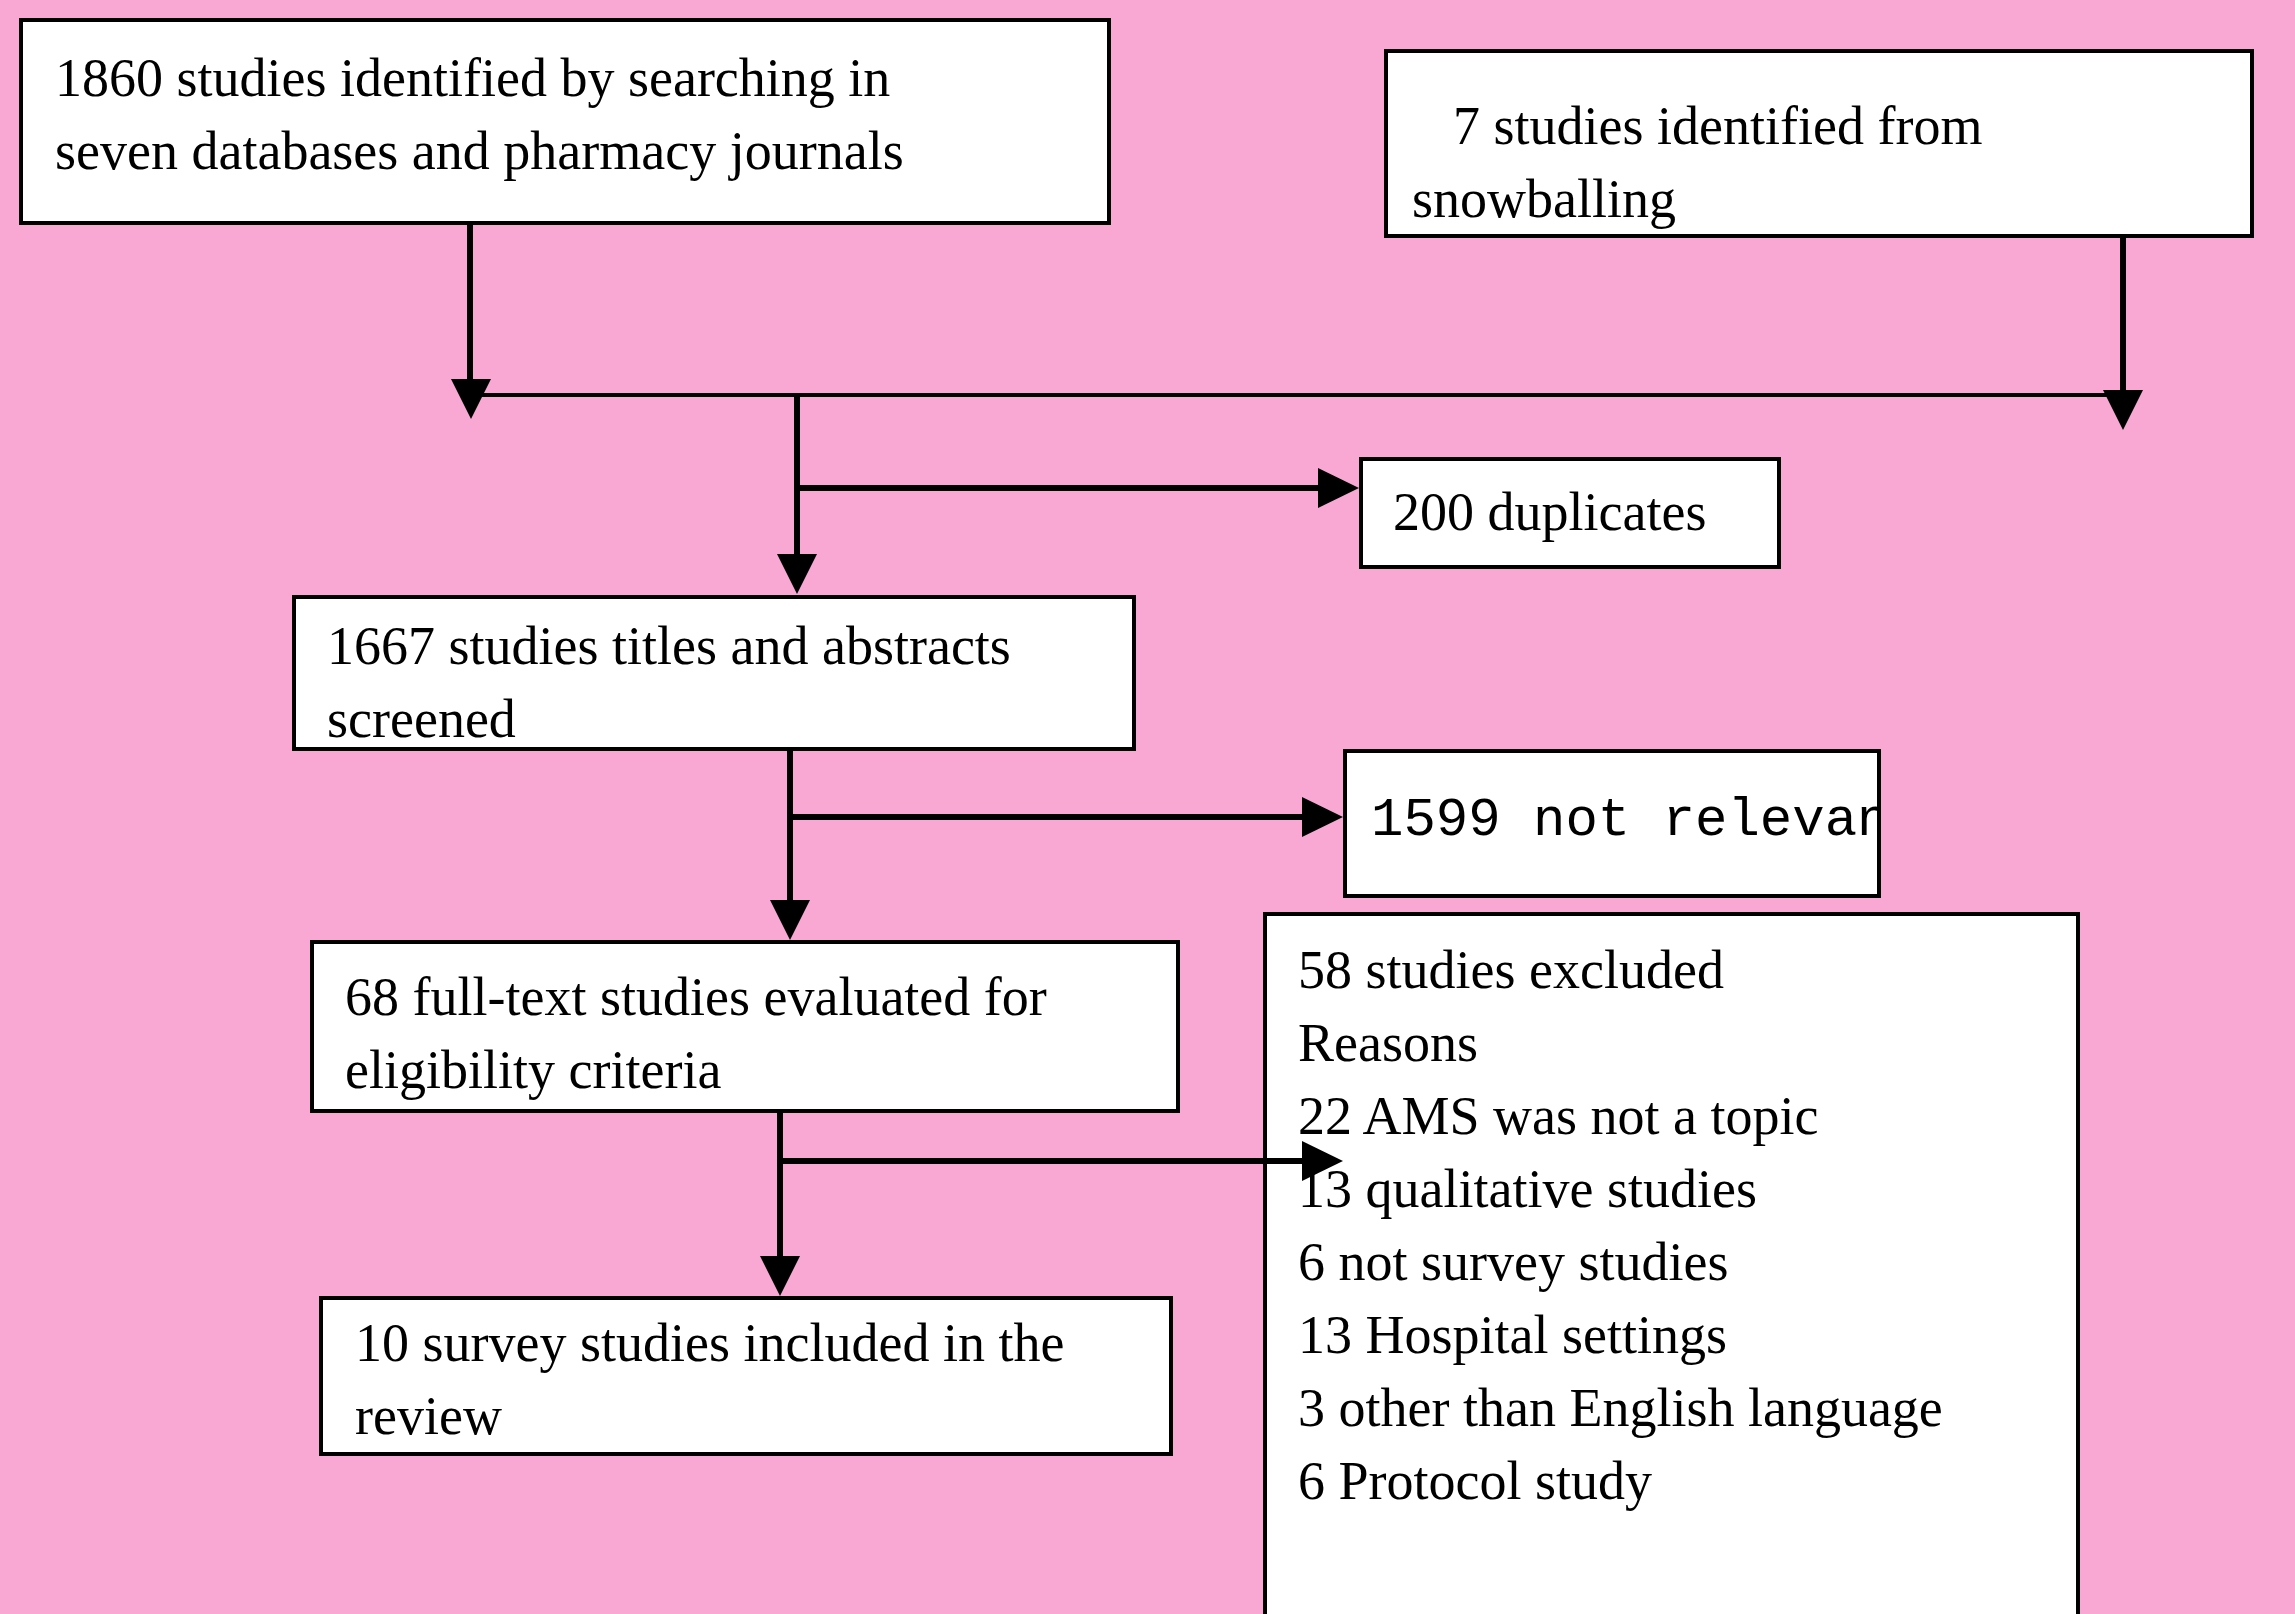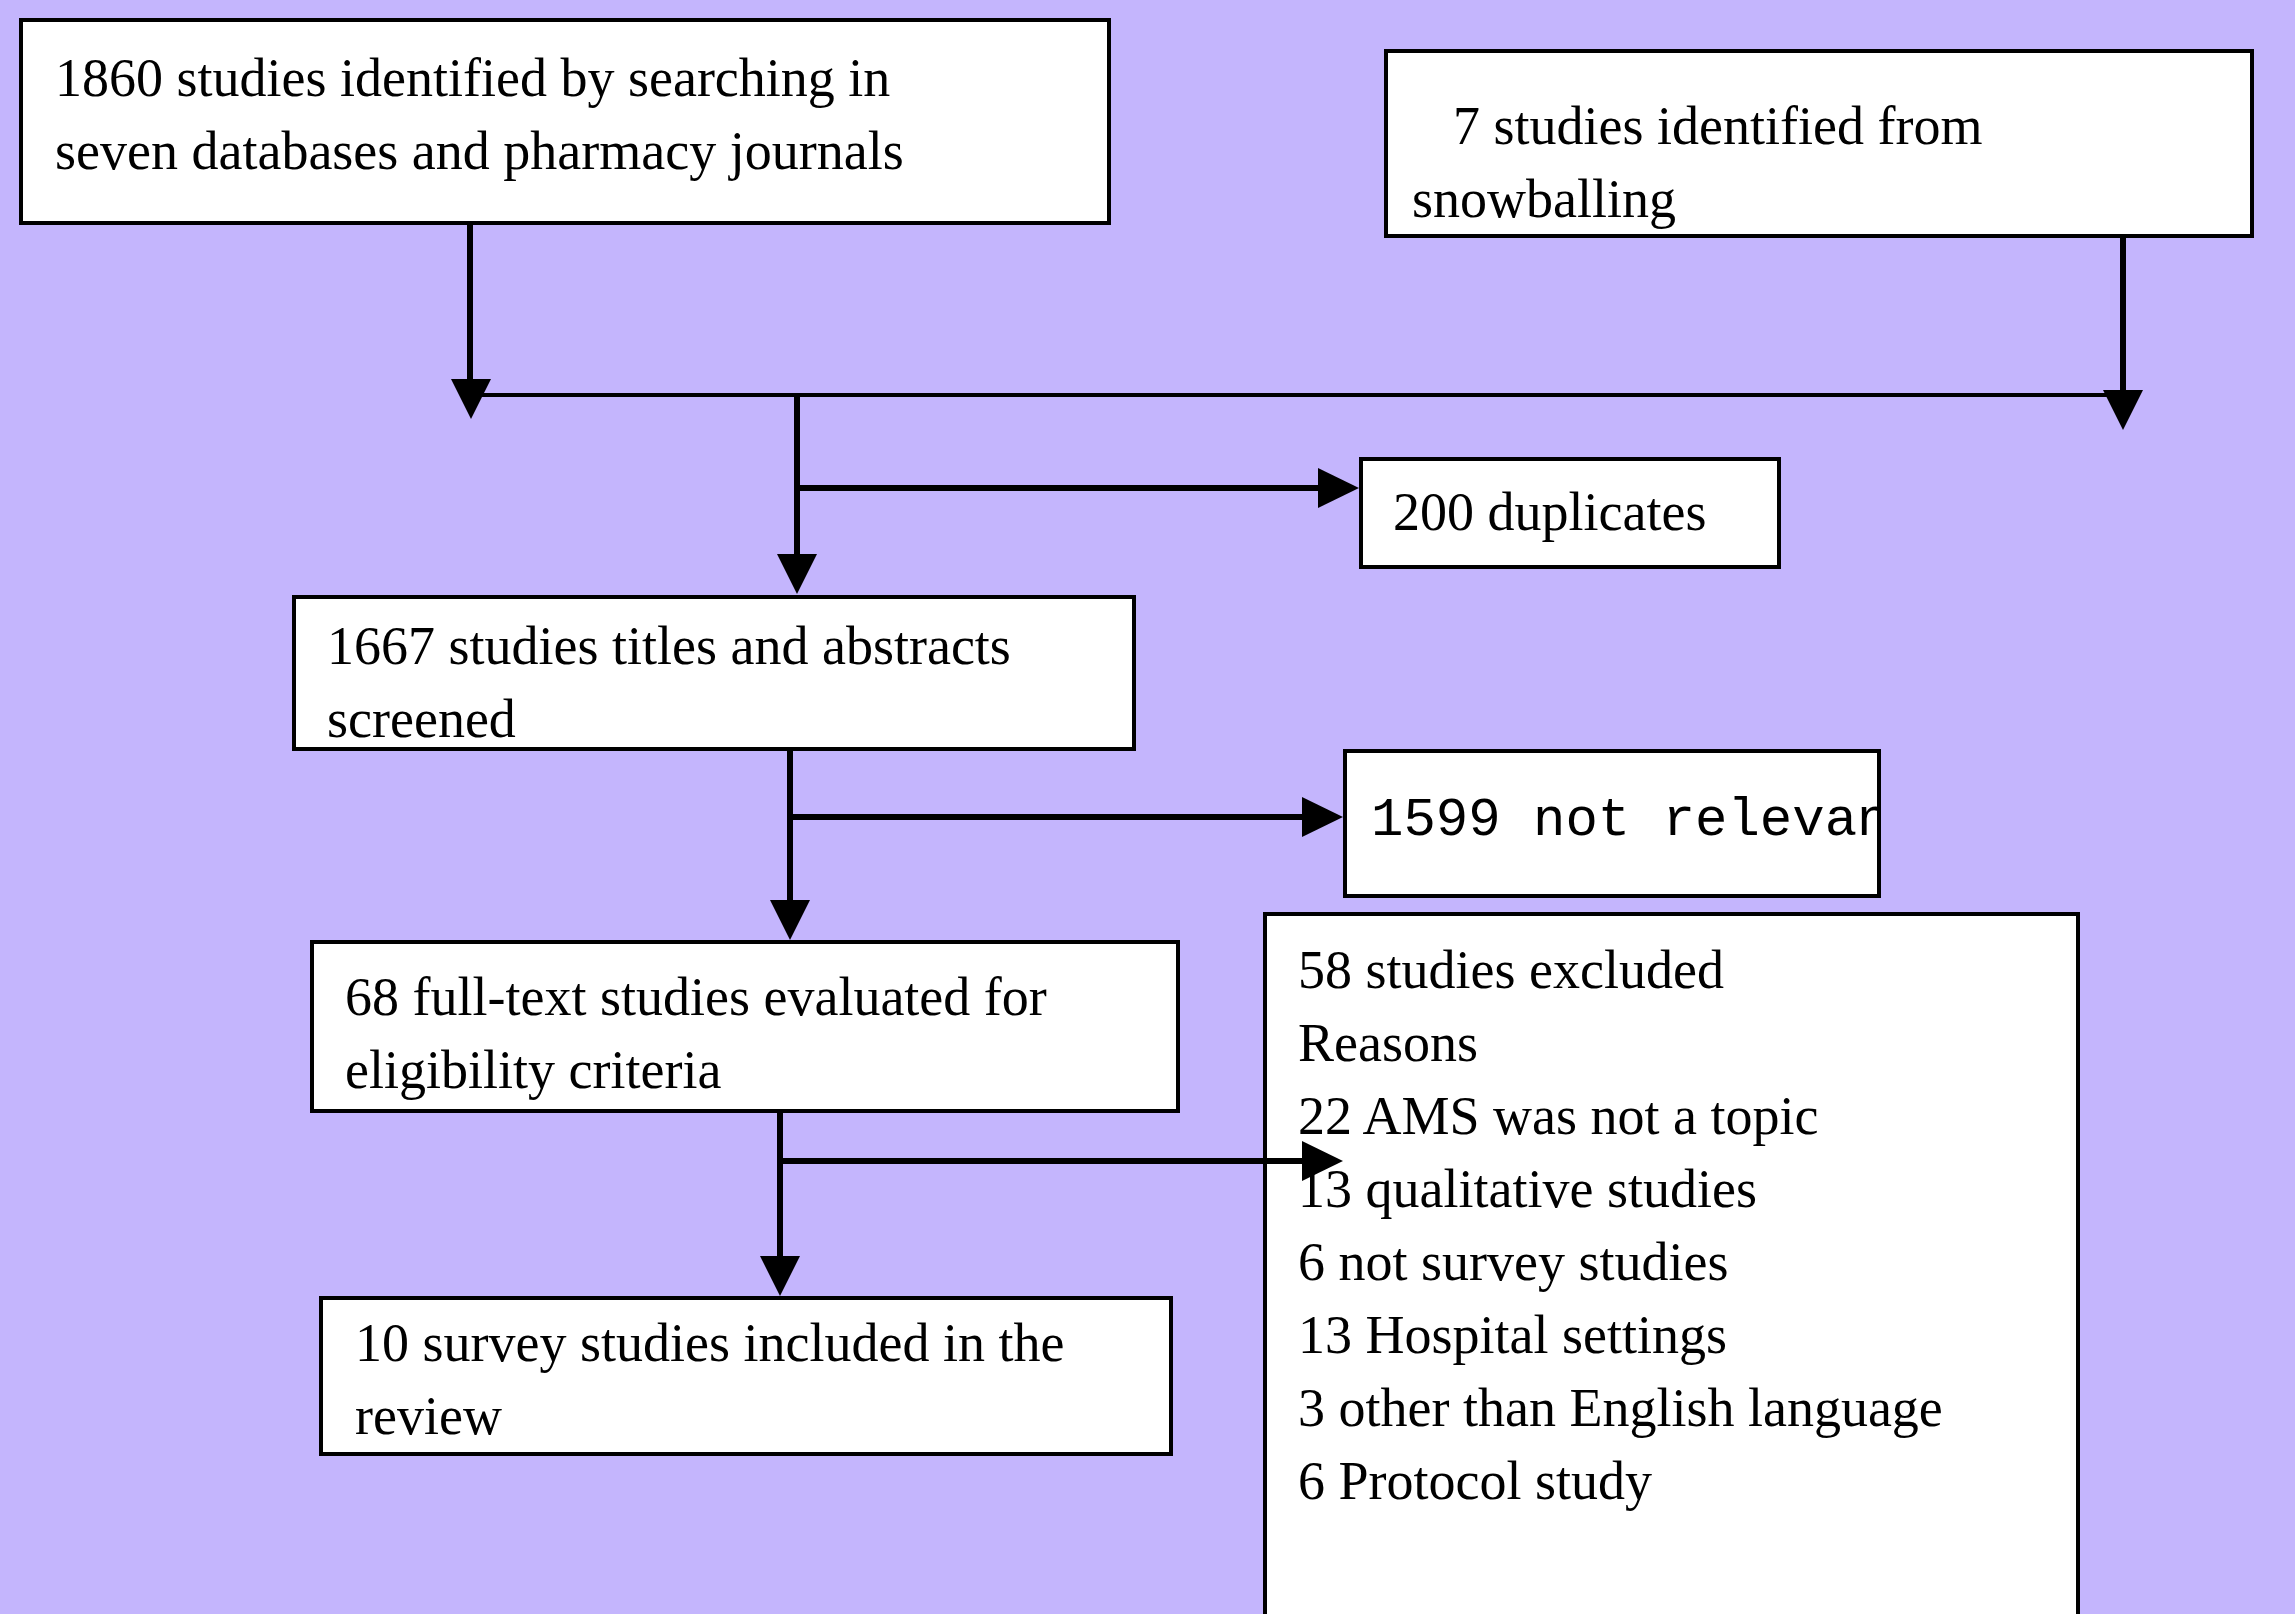--- a/index.html
+++ b/index.html
@@ -4,21 +4,21 @@
 <style>
   html, body {
     margin: 0;
     padding: 0;
     background: #ffffff;
   }
   .canvas {
     position: relative;
     width: 2295px;
     height: 1615px;
-    background: #c4b5fd;
+    background: #f9a8d4;
     font-family: "Liberation Serif", "DejaVu Serif", serif;
     color: #000000;
   }
   .box {
     position: absolute;
     box-sizing: border-box;
     border: 4.2px solid #000000;
     background: #ffffff;
     font-size: 54px;
     line-height: 73px;

